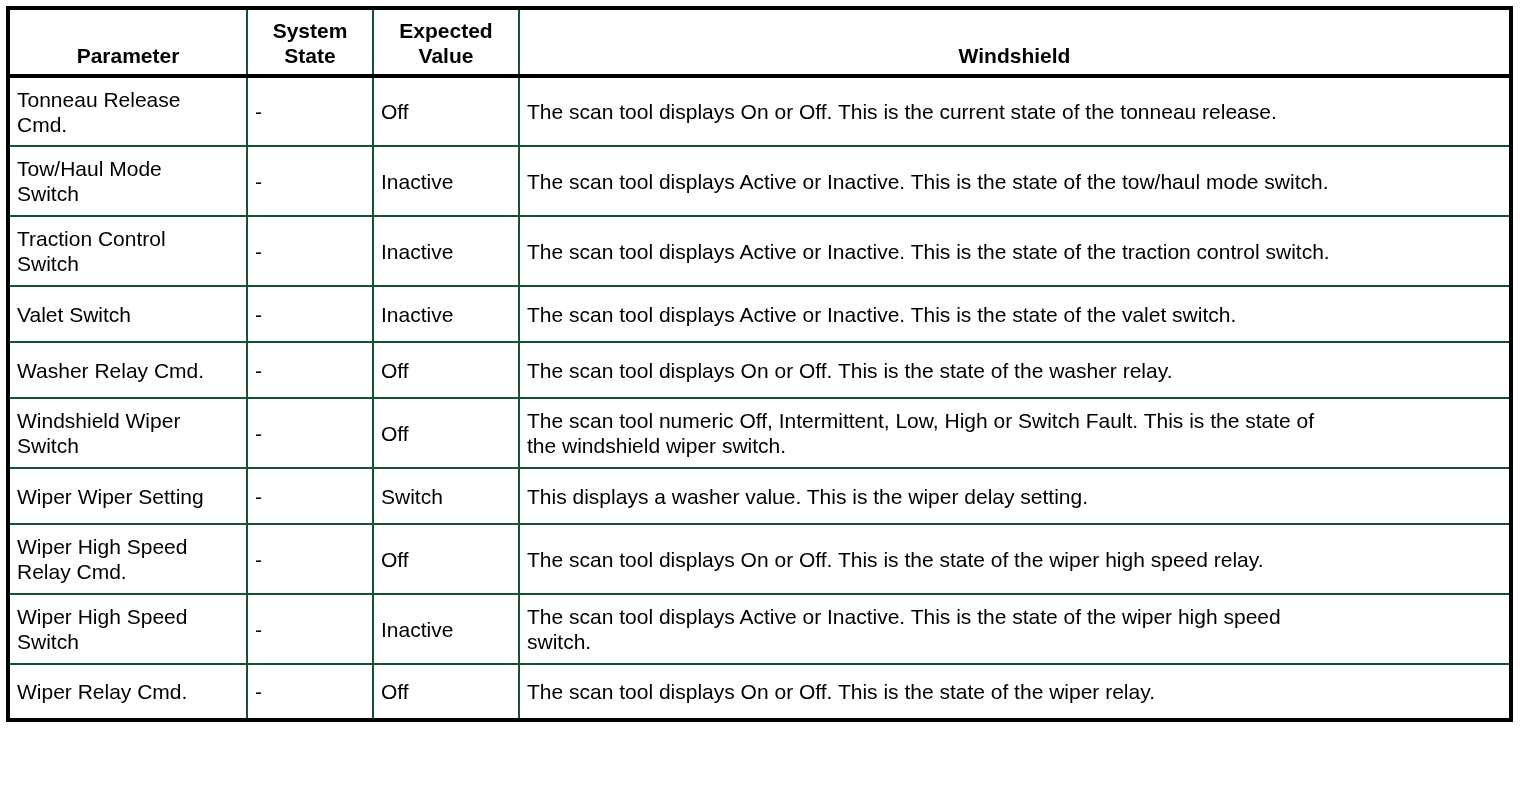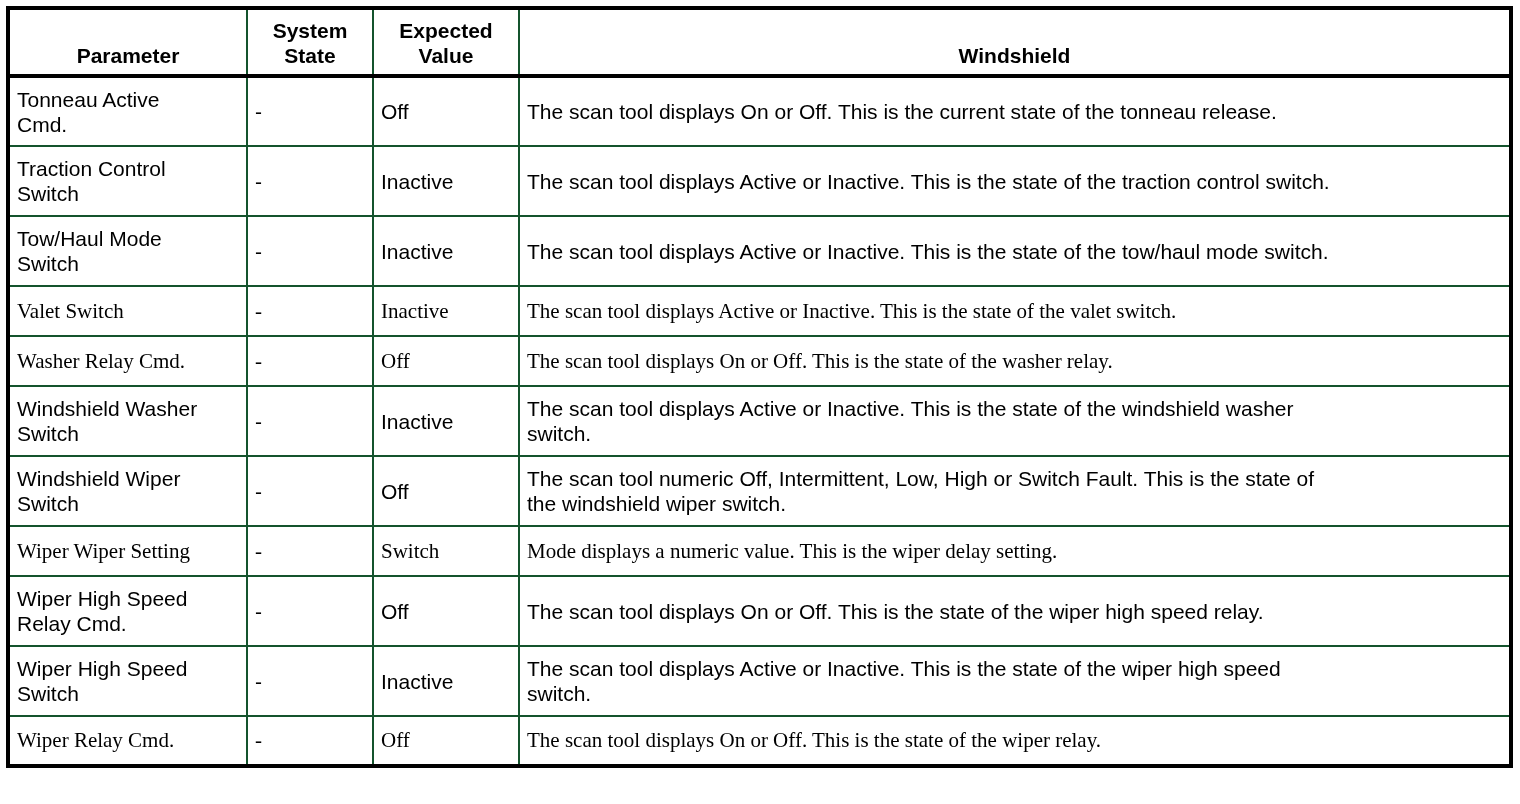--- a/index.html
+++ b/index.html
@@ -44,21 +44,21 @@
     text-align: left;
     padding: 2px 6px 2px 7px;
     white-space: pre-line;
   }
   td.col-definition {
     padding-left: 9px;
     padding-right: 10px;
   }
   tr.row-header { height: 68px; }
   tr.row-tall   { height: 70px; }
-  tr.row-short  { height: 50px; font-family: Liberation Serif, serif; }
+  tr.row-short  { height: 56px; }
 </style>
 </head>
 <body>
 
 <div class="page">
   <table class="data-table">
     <colgroup>
       <col style="width:239px">
       <col style="width:126px">
       <col style="width:146px">
@@ -67,73 +67,65 @@
     <thead>
       <tr class="row-header">
         <th>Parameter</th>
         <th>System State</th>
         <th>Expected Value</th>
         <th>Windshield</th>
       </tr>
     </thead>
     <tbody>
       <tr class="row-tall">
-        <td class="col-parameter">Tonneau Active
+        <td class="col-parameter">Tonneau Release
 Cmd.</td>
         <td class="col-system-state">-</td>
         <td class="col-expected-value">Off</td>
         <td class="col-definition">The scan tool displays On or Off. This is the current state of the tonneau release.</td>
+      </tr>
+      <tr class="row-tall">
+        <td class="col-parameter">Tow/Haul Mode
+Switch</td>
+        <td class="col-system-state">-</td>
+        <td class="col-expected-value">Inactive</td>
+        <td class="col-definition">The scan tool displays Active or Inactive. This is the state of the tow/haul mode switch.</td>
       </tr>
       <tr class="row-tall">
         <td class="col-parameter">Traction Control
 Switch</td>
         <td class="col-system-state">-</td>
         <td class="col-expected-value">Inactive</td>
         <td class="col-definition">The scan tool displays Active or Inactive. This is the state of the traction control switch.</td>
-      </tr>
-      <tr class="row-tall">
-        <td class="col-parameter">Tow/Haul Mode
-Switch</td>
-        <td class="col-system-state">-</td>
-        <td class="col-expected-value">Inactive</td>
-        <td class="col-definition">The scan tool displays Active or Inactive. This is the state of the tow/haul mode switch.</td>
       </tr>
       <tr class="row-short">
         <td class="col-parameter">Valet Switch</td>
         <td class="col-system-state">-</td>
         <td class="col-expected-value">Inactive</td>
         <td class="col-definition">The scan tool displays Active or Inactive. This is the state of the valet switch.</td>
       </tr>
       <tr class="row-short">
         <td class="col-parameter">Washer Relay Cmd.</td>
         <td class="col-system-state">-</td>
         <td class="col-expected-value">Off</td>
         <td class="col-definition">The scan tool displays On or Off. This is the state of the washer relay.</td>
       </tr>
       <tr class="row-tall">
-        <td class="col-parameter">Windshield Washer
-Switch</td>
-        <td class="col-system-state">-</td>
-        <td class="col-expected-value">Inactive</td>
-        <td class="col-definition">The scan tool displays Active or Inactive. This is the state of the windshield washer
-switch.</td>
-      </tr>
-      <tr class="row-tall">
         <td class="col-parameter">Windshield Wiper
 Switch</td>
         <td class="col-system-state">-</td>
         <td class="col-expected-value">Off</td>
         <td class="col-definition">The scan tool numeric Off, Intermittent, Low, High or Switch Fault. This is the state of
 the windshield wiper switch.</td>
       </tr>
       <tr class="row-short">
         <td class="col-parameter">Wiper Wiper Setting</td>
         <td class="col-system-state">-</td>
         <td class="col-expected-value">Switch</td>
-        <td class="col-definition">Mode displays a numeric value. This is the wiper delay setting.</td>
+        <td class="col-definition">This displays a washer value. This is the wiper delay setting.</td>
       </tr>
       <tr class="row-tall">
         <td class="col-parameter">Wiper High Speed
 Relay Cmd.</td>
         <td class="col-system-state">-</td>
         <td class="col-expected-value">Off</td>
         <td class="col-definition">The scan tool displays On or Off. This is the state of the wiper high speed relay.</td>
       </tr>
       <tr class="row-tall">
         <td class="col-parameter">Wiper High Speed

